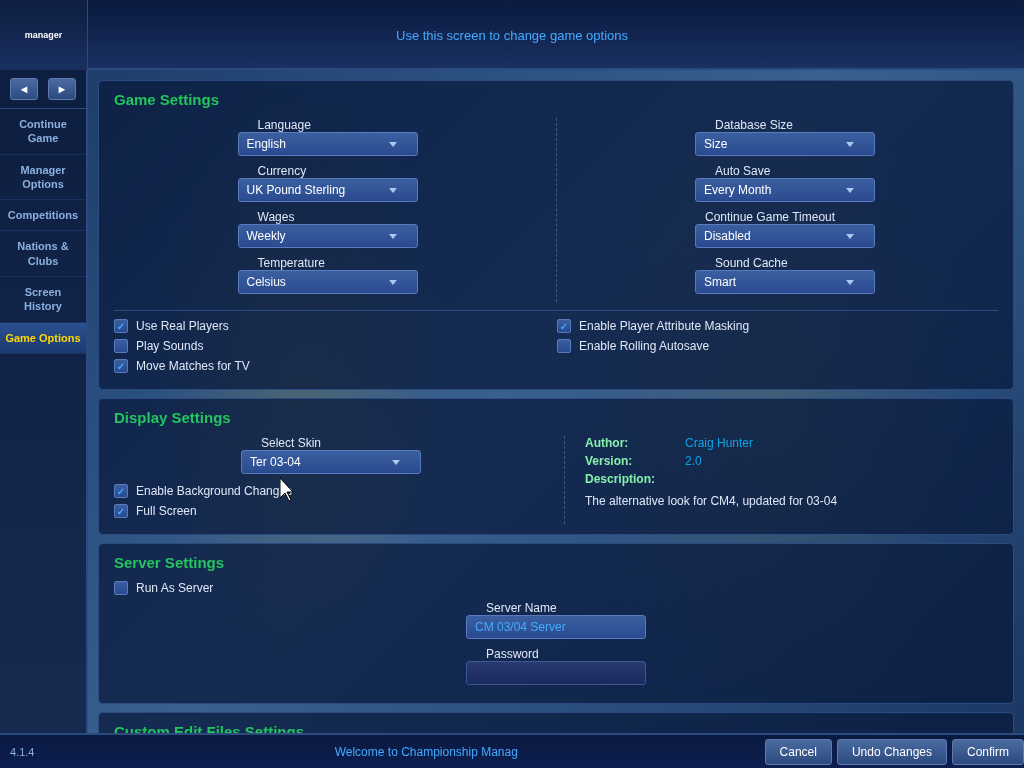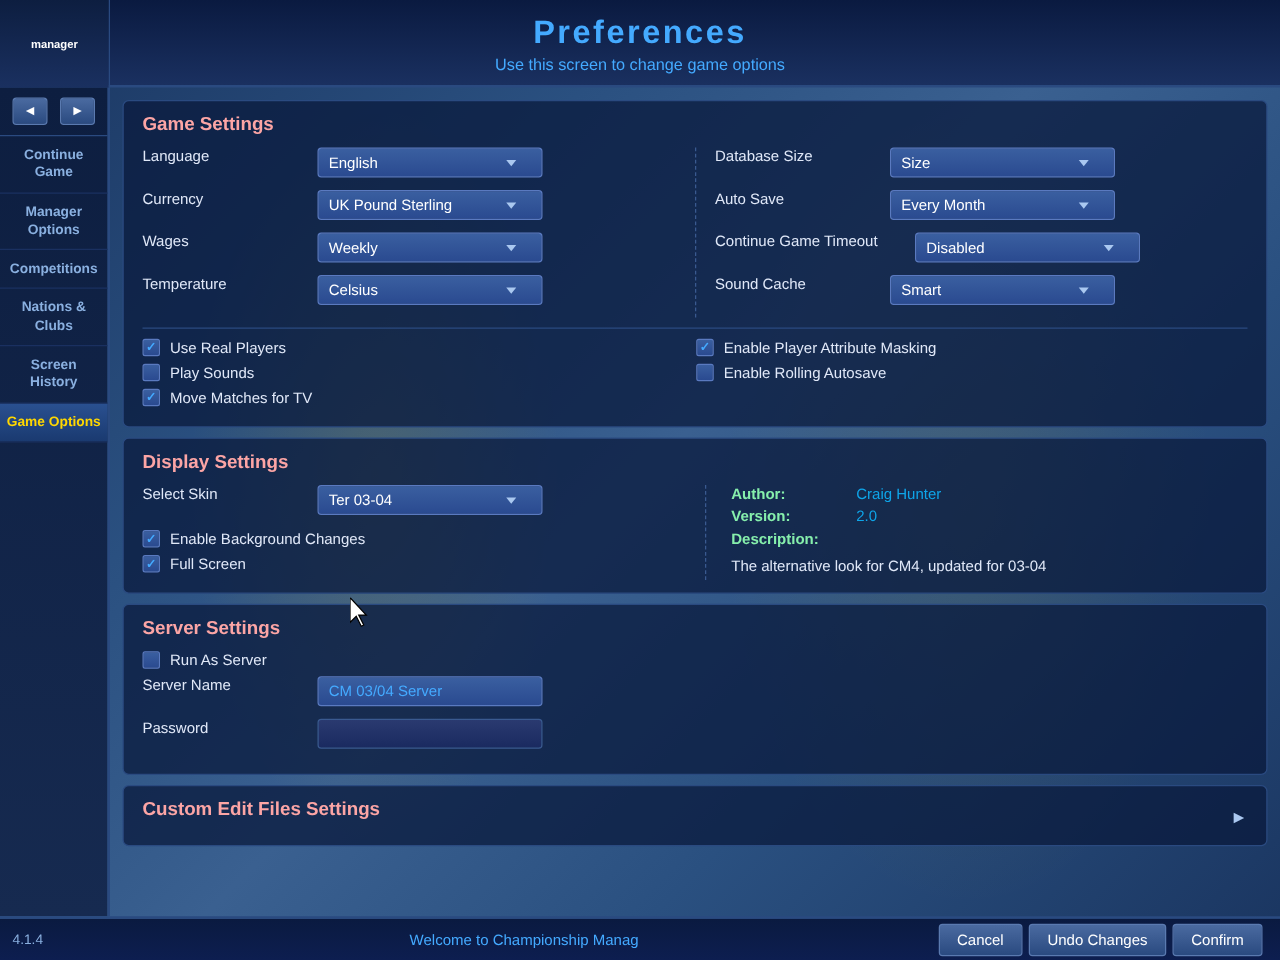--- a/index.html
+++ b/index.html
@@ -150,21 +150,21 @@
     
     .settings-section {
       background: rgba(10, 25, 60, 0.75);
       border: 1px solid #2a4a80;
       border-radius: 5px;
       padding: 10px 15px;
       margin-bottom: 8px;
     }
 
     .section-title {
-      color: #fca5a5;
+      color: #22c55e;
       font-size: 15px;
       font-weight: bold;
       margin-bottom: 10px;
     }
 
     .settings-grid {
       display: grid;
       grid-template-columns: 1fr 1fr;
       gap: 0;
     }
@@ -173,22 +173,24 @@
       padding-right: 15px;
     }
     .settings-col:last-child {
       padding-right: 0;
       padding-left: 15px;
       border-left: 1px dashed #3a5a90;
     }
 
     .setting-row {
       display: flex;
+      align-items: center;
       margin-bottom: 8px;
       min-height: 26px;
+      flex-direction: column;
     }
 
     .setting-label {
       color: #e0e8f8;
       font-size: 12px;
       width: 140px;
       flex-shrink: 0;
     }
 
     .setting-label-wide {
@@ -345,21 +347,21 @@
     }
     .bottom-status {
       flex: 1;
       color: #4af;
       font-size: 12px;
       text-align: center;
     }
     .bottom-buttons {
       display: flex;
       gap: 5px;
-      padding-right: 14px;
+      padding-right: 0;
     }
     .btn {
       background: linear-gradient(180deg, #4a6aa0 0%, #2a4a80 100%);
       border: 1px solid #5a7ab0;
       border-radius: 3px;
       color: #fff;
       font-size: 12px;
       padding: 4px 14px;
       cursor: pointer;
       height: 26px;
@@ -379,21 +381,20 @@
     }
   </style>
 </head>
 <body>
 
 <div class="bg-overlay"></div>
 <div class="player-left"></div>
 <div class="player-right"></div>
 
 <div class="top-bar">
-  <div class="top-bar-title">Preferences</div>
   <div class="top-bar-subtitle">Use this screen to change game options</div>
 </div>
 
 <div class="logo-area">
   <div class="logo-text">manager</div>
 </div>
 
 <div class="sidebar">
   <div class="sidebar-nav-arrows">
     <div class="nav-arrow">◄</div>

